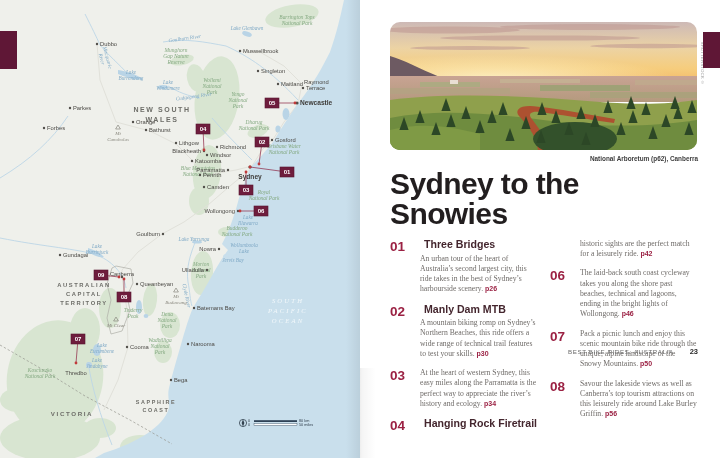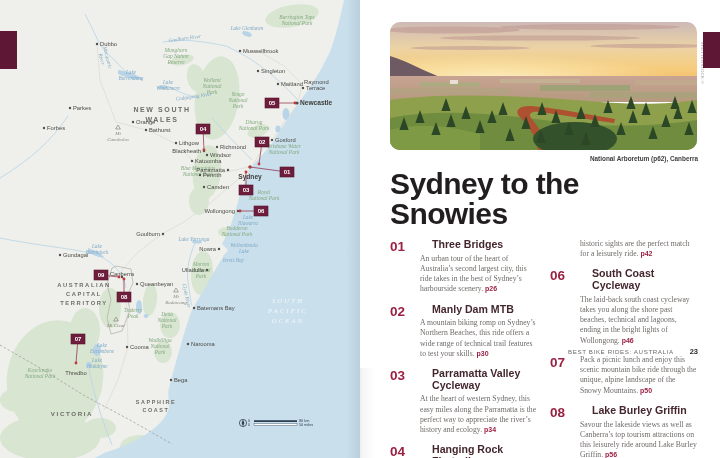--- a/index.html
+++ b/index.html
@@ -20,21 +20,21 @@
   .credit{position:absolute;right:-8px;top:62px;transform:rotate(90deg);transform-origin:right top;
           font-size:4px;color:#9a9a9a;letter-spacing:.4px;white-space:nowrap;}
   .caption{margin-top:5px;text-align:right;font-size:6.4px;font-weight:bold;color:#3c3c3c;}
   h1.title{margin:7px 0 10px 0;font-size:30px;line-height:1;letter-spacing:-0.6px;
            font-weight:800;color:#221e1f;}
   .cols{display:flex;gap:12px;}
   .col{width:148px;display:flex;flex-direction:column;}
   .ride{display:flex;margin-bottom:9px;}
   .num{width:30px;flex:0 0 30px;font-size:13.5px;font-weight:bold;color:#9b2143;line-height:1;padding-top:1px;}
   .ride-body{flex:1;}
-  .ride-body h3{margin:0 0 3px 12px;font-size:10.6px;font-weight:bold;color:#44262e;line-height:1.1;}
+  .ride-body h3{margin:0 0 3px 4px;font-size:10.6px;font-weight:bold;color:#44262e;line-height:1.1;}
   .ride-body p,.cont{margin:0;font-family:"Liberation Serif",serif;font-size:7.7px;line-height:1.33;color:#6f6b68;}
   .cont{margin-left:30px;margin-bottom:9px;}
   .pref{font-family:"Liberation Sans",sans-serif;font-weight:bold;font-size:7px;color:#9b2143;font-style:normal;}
   .footer{position:absolute;right:22px;bottom:12px;font-size:6.2px;color:#6b6b6b;letter-spacing:.6px;}
   .footer .pageno{margin-left:16px;font-size:7.5px;font-weight:bold;color:#2a2a2a;letter-spacing:0;}
 
   
   text{font-family:"Liberation Sans",sans-serif;}
   .t-town{font-size:5.8px;fill:#4c4a46;}
   .t-city{font-size:6.6px;fill:#3e3c39;font-weight:bold;}
@@ -393,50 +393,47 @@
             <div class="ride">
               <div class="num">02</div>
               <div class="ride-body">
                 <h3>Manly Dam MTB</h3>
                 <p><span>A mountain biking romp on Sydney’s Northern Beaches, this ride offers a wide range of technical trail features to test your skills.</span> <b class="pref">p30</b></p>
               </div>
             </div>
             <div class="ride">
               <div class="num">03</div>
               <div class="ride-body">
-                <h3>Parramatta Valley Cycleway</h3>
                 <p><span>At the heart of western Sydney, this easy miles along the Parramatta is the perfect way to appreciate the river’s history and ecology.</span> <b class="pref">p34</b></p>
               </div>
             </div>
             <div class="ride">
               <div class="num">04</div>
               <div class="ride-body">
                 <h3>Hanging Rock Firetrail</h3>
               </div>
             </div>
           </div>
         <div class="col" id="col2">
             <p class="cont"><span>historic sights are the perfect match for a leisurely ride.</span> <b class="pref">p42</b></p>
             <div class="ride">
               <div class="num">06</div>
               <div class="ride-body">
-                <h3>South Coast Cycleway</h3>
                 <p><span>The laid-back south coast cycleway takes you along the shore past beaches, technical and lagoons, ending in the bright lights of Wollongong.</span> <b class="pref">p46</b></p>
               </div>
             </div>
             <div class="ride">
               <div class="num">07</div>
               <div class="ride-body">
                 <p><span>Pack a picnic lunch and enjoy this scenic mountain bike ride through the unique, alpine landscape of the Snowy Mountains.</span> <b class="pref">p50</b></p>
               </div>
             </div>
             <div class="ride">
               <div class="num">08</div>
               <div class="ride-body">
-                <h3>Lake Burley Griffin</h3>
                 <p><span>Savour the lakeside views as well as Canberra’s top tourism attractions on this leisurely ride around Lake Burley Griffin.</span> <b class="pref">p56</b></p>
               </div>
             </div>
           </div>
       </div>
     </div>
     <div class="footer">
       <span>BEST BIKE RIDES: AUSTRALIA</span><span class="pageno">23</span>
     </div>
     <div class="tab-right"></div>

